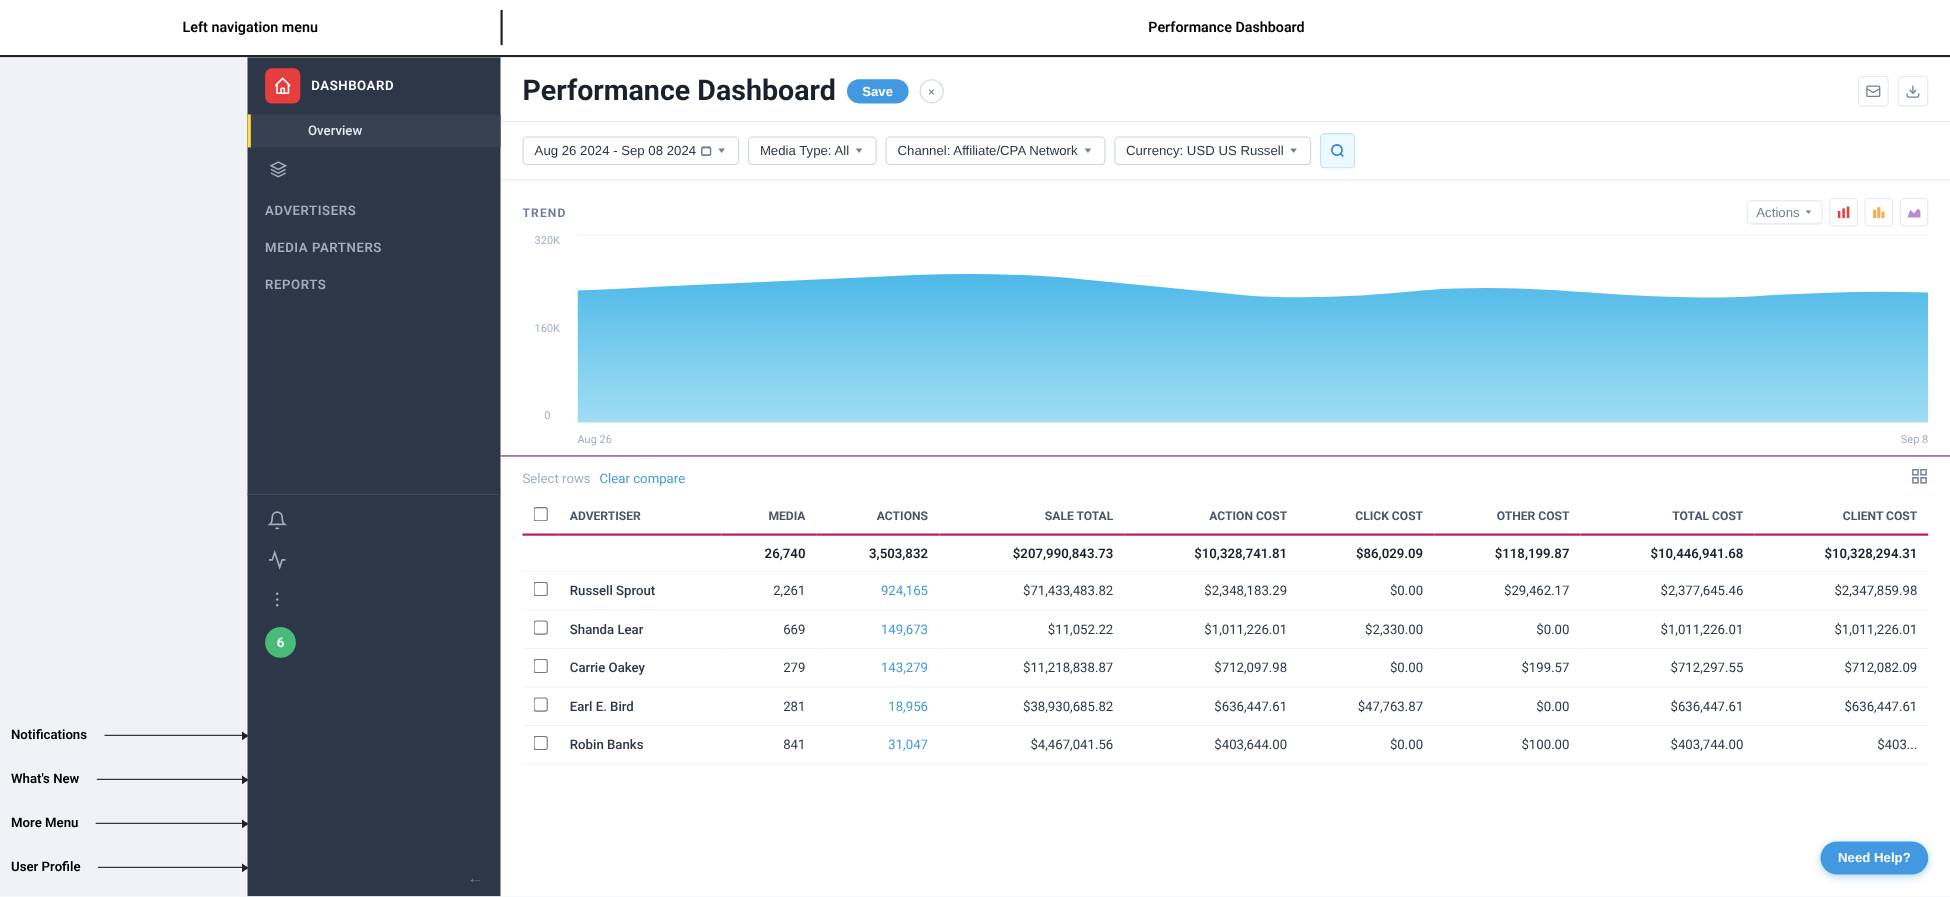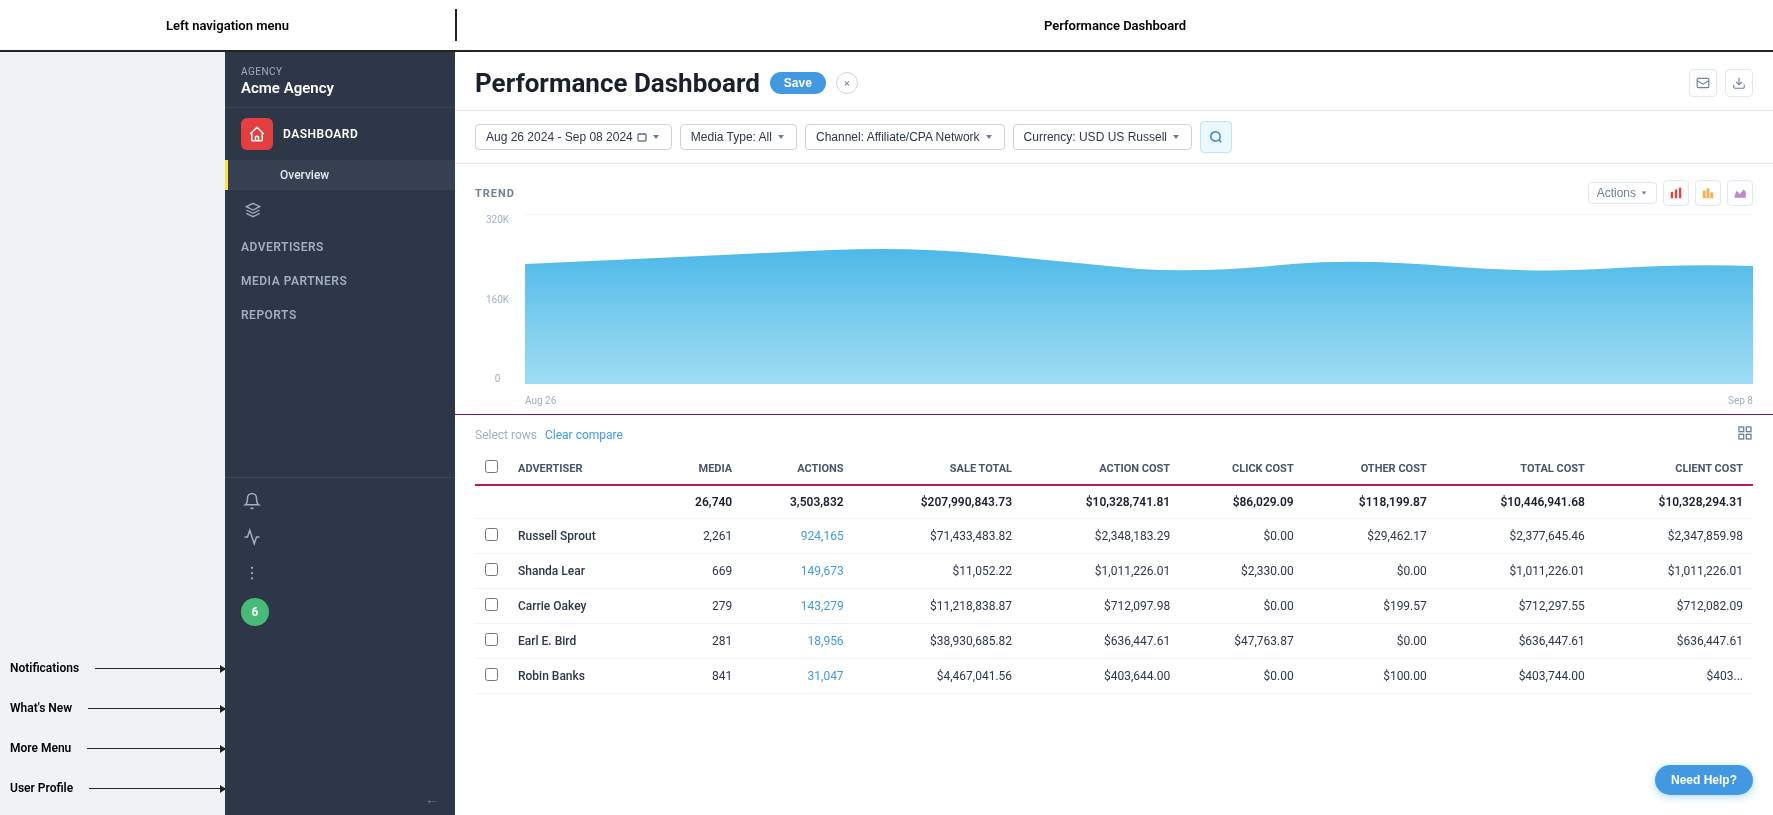--- a/index.html
+++ b/index.html
@@ -467,24 +467,20 @@
         <div class="ann-arrow"></div>
       </div>
       <div class="ann-row">
         <span class="ann-label">User Profile</span>
         <div class="ann-arrow"></div>
       </div>
     </div>
 
     <div class="sidebar">
 
-      <div class="sidebar-agency">
-        <div class="sidebar-agency-label">Agency</div>
-        <div class="sidebar-agency-name">Acme Agency</div>
-      </div>
 
       <div class="sidebar-nav-item active" style="padding: 10px 16px;">
         <div class="dashboard-icon">
           <svg viewBox="0 0 24 24">
             <path d="M3 12l2-2m0 0l7-7 7 7M5 10v10a1 1 0 001 1h3m10-11l2 2m-2-2v10a1 1 0 01-1 1h-3m-6 0a1 1 0 001-1v-4a1 1 0 011-1h2a1 1 0 011 1v4a1 1 0 001 1m-6 0h6" stroke="white" stroke-width="2" fill="none"></path>
           </svg>
         </div>
         <span>DASHBOARD</span>
       </div>
 

